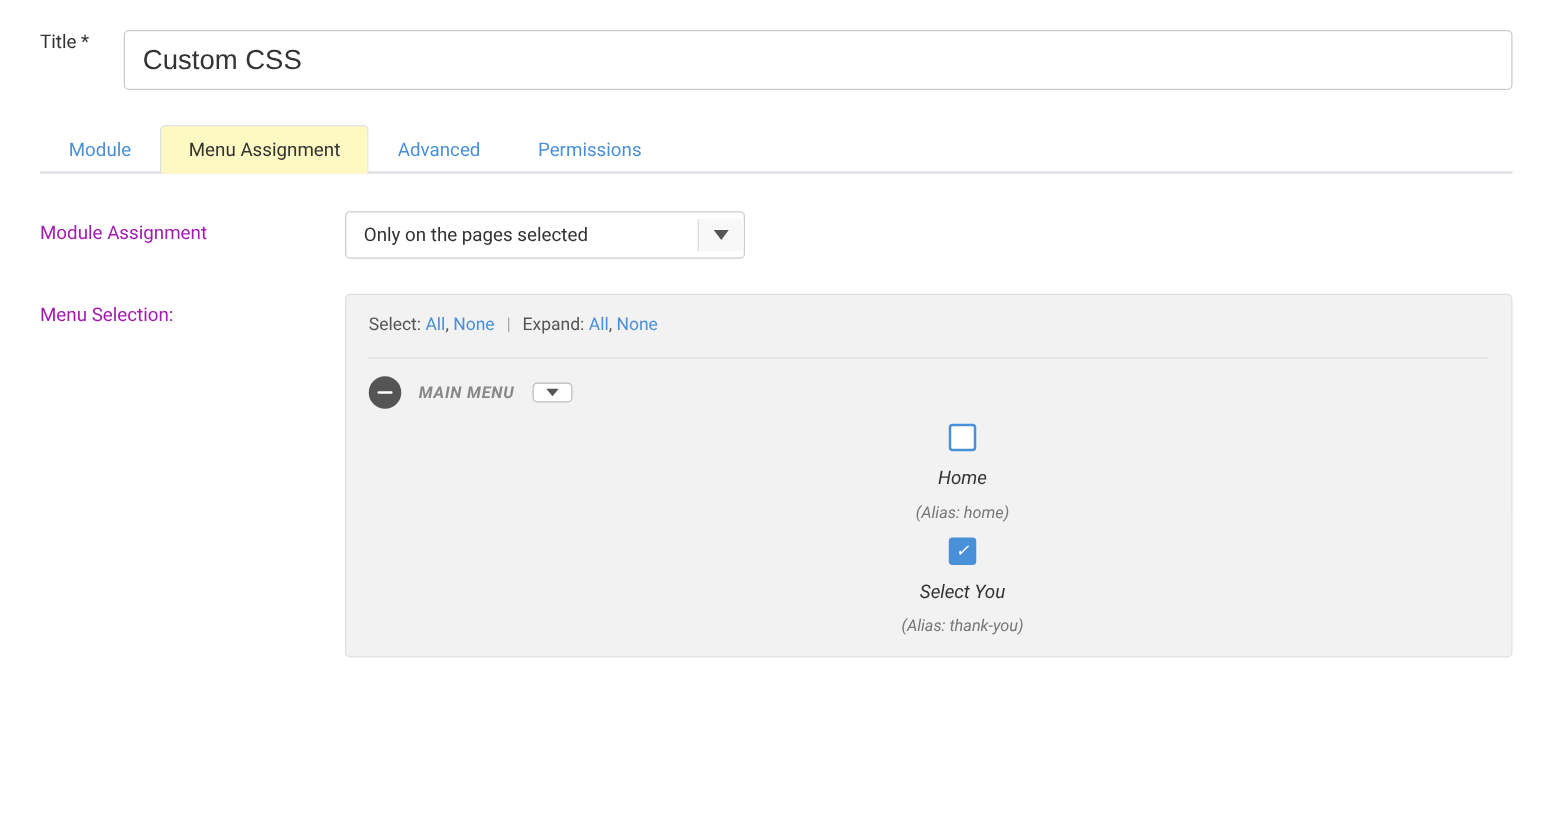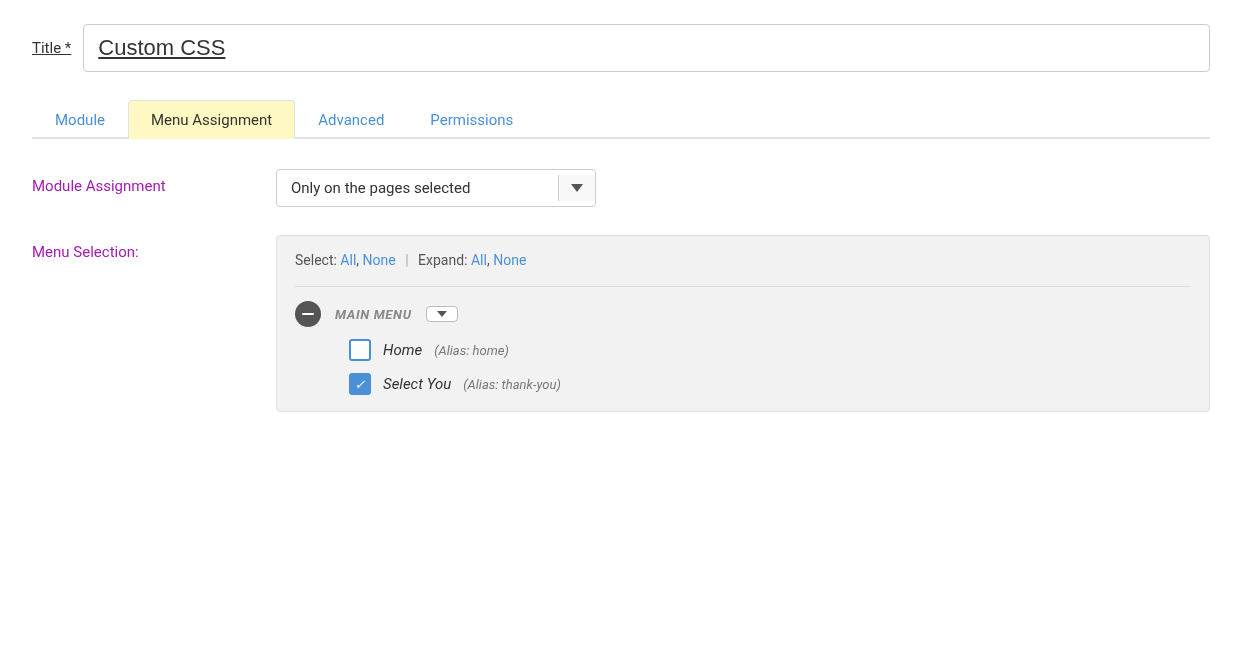--- a/index.html
+++ b/index.html
@@ -6,24 +6,23 @@
     body {
       font-family: -apple-system, BlinkMacSystemFont, "Segoe UI", Roboto, sans-serif;
       background: #fff;
       color: #333;
       font-size: 15px;
       padding: 24px 32px;
     }
 
     .title-row {
       display: flex;
-      align-items: center;
-      gap: 12px;
+      align-items: flex-start;
+      gap: 28px;
       margin-bottom: 28px;
-      text-decoration: underline;
     }
     .title-label {
       font-size: 15px;
       color: #333;
       white-space: nowrap;
     }
     .title-input {
       flex: 1;
       font-size: 22px;
       border: 1px solid #ccc;
@@ -192,20 +191,21 @@
       display: flex;
       flex-direction: column;
       gap: 12px;
     }
     .menu-item {
       display: flex;
       align-items: center;
       gap: 12px;
       font-size: 15px;
       color: #333;
+      flex-direction: column;
     }
     .menu-item-alias {
       font-size: 13px;
       color: #777;
     }
 
     
     .checkbox-unchecked {
       width: 22px;
       height: 22px;

